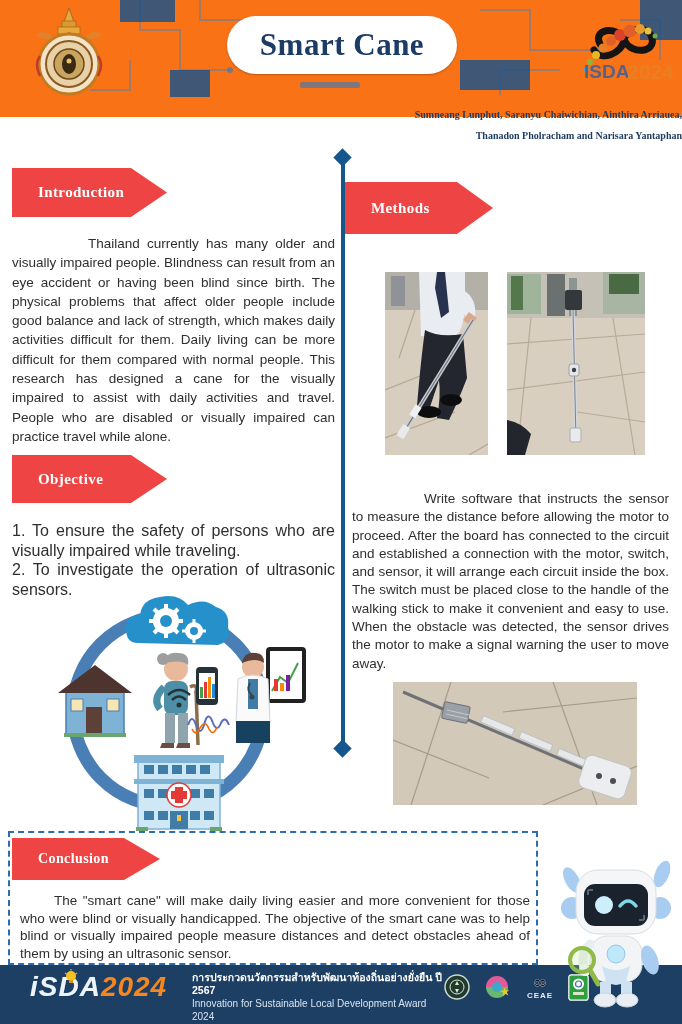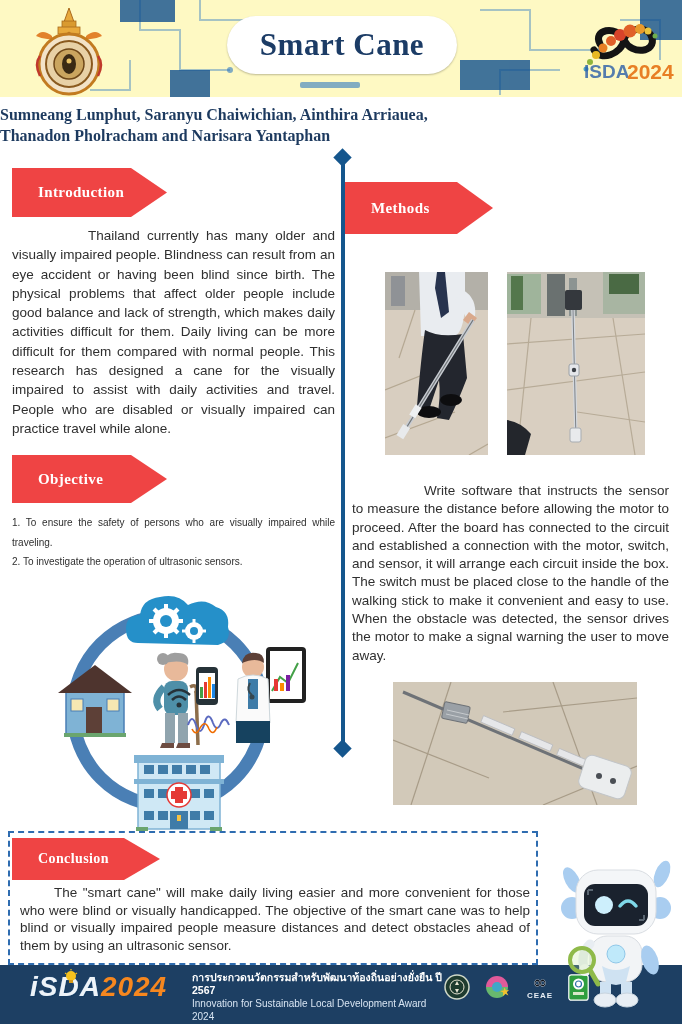--- a/index.html
+++ b/index.html
@@ -1,54 +1,54 @@
 <!DOCTYPE html>
 <html><head>
 <meta charset="utf-8">
 <style>
   html,body { margin:0; padding:0; background:#ffffff; }
   .page {
     position:relative; width:682px; height:1024px; overflow:hidden;
     background:#ffffff; font-family:"Liberation Sans", sans-serif;
   }
   
-  .header { position:absolute; left:0; top:0; width:682px; height:97px; background:#fef9c3; overflow:hidden; }
+  .header { position:absolute; left:0; top:0; width:682px; height:117px; background:#f97316; overflow:hidden; }
   .circuit { position:absolute; left:0; top:0; }
   .title-pill {
     position:absolute; left:227px; top:16px; width:230px; height:58px;
     background:#ffffff; border-radius:29px; display:flex; align-items:center; justify-content:center;
     box-shadow:0 1px 2px rgba(0,0,0,.25);
   }
   .title-text { font-family:"Liberation Serif", serif; font-weight:bold; font-size:31px; color:#1c3c66; letter-spacing:.5px; }
   
   .authors {
-    position:absolute; left:0; top:104px; width:682px; text-align:left;
-    font-family:"Liberation Serif", serif; font-weight:bold; font-size:16px; color:#1d3a5f; line-height:21px;
+    position:absolute; left:0; top:104px; width:682px; text-align:right;
+    font-family:"Liberation Serif", serif; font-weight:bold; font-size:10px; color:#1d3a5f; line-height:21px;
   }
   
   .banner {
     position:absolute; background:#ef4444; color:#ffffff;
     font-family:"Liberation Serif", serif; font-weight:bold; font-size:15px; letter-spacing:.4px;
     display:flex; align-items:center; box-sizing:border-box; padding-left:26px;
     clip-path:polygon(0 0, calc(100% - 36px) 0, 100% 50%, calc(100% - 36px) 100%, 0 100%);
   }
   #banner-introduction { left:12px; top:168px; width:155px; height:49px; }
   #banner-objective    { left:12px; top:455px; width:155px; height:48px; }
   #banner-methods      { left:345px; top:182px; width:148px; height:52px; }
   #banner-conclusion   { left:12px; top:838px; width:148px; height:42px; font-size:14px;align-items:center; }
   
   .timeline-line { position:absolute; left:341px; top:163px; width:4px; height:582px; background:#15568d; }
   .diamond { position:absolute; width:13px; height:13px; background:#15568d; transform:rotate(45deg); }
   #diamond-top { left:336px; top:151px; }
   #diamond-bottom { left:336px; top:742px; }
   
-  .para { position:absolute; text-align:justify; color:#2f2f2f; font-size:13.5px; line-height:19.3px; }
+  .para { position:absolute; text-align:justify; color:#2f2f2f; font-size:13.5px; line-height:19.3px;margin-top:8px; }
   #intro-para   { left:12px;  top:226px; width:323px; text-indent:76px; }
   #objective-list { left:12px; top:513px; width:323px; }
-  .objective-item { text-align:justify; color:#2f2f2f; font-size:10px; line-height:19.5px; }
+  .objective-item { text-align:justify; color:#2f2f2f; font-size:16px; line-height:19.5px; }
   #methods-para { left:352px; top:482px; width:317px; text-indent:72px; line-height:18.3px; }
   #conclusion-para { left:20px; top:884px; width:510px; text-indent:34px; line-height:17.6px; }
   
   .conclusion-box {
     position:absolute; left:8px; top:831px; width:530px; height:134px;
     border:2px dashed #2e6cb0; box-sizing:border-box; background:#ffffff;
   }
   
   .photo { position:absolute; }
   #photo-walking  { left:385px; top:272px; }

